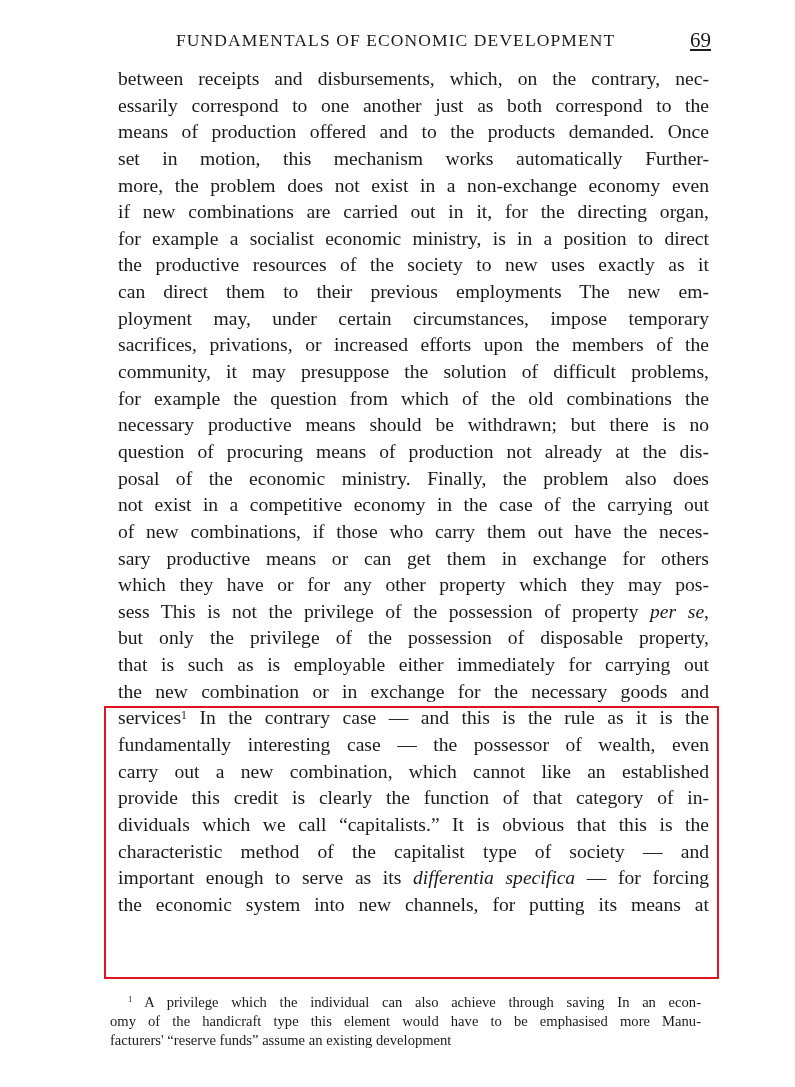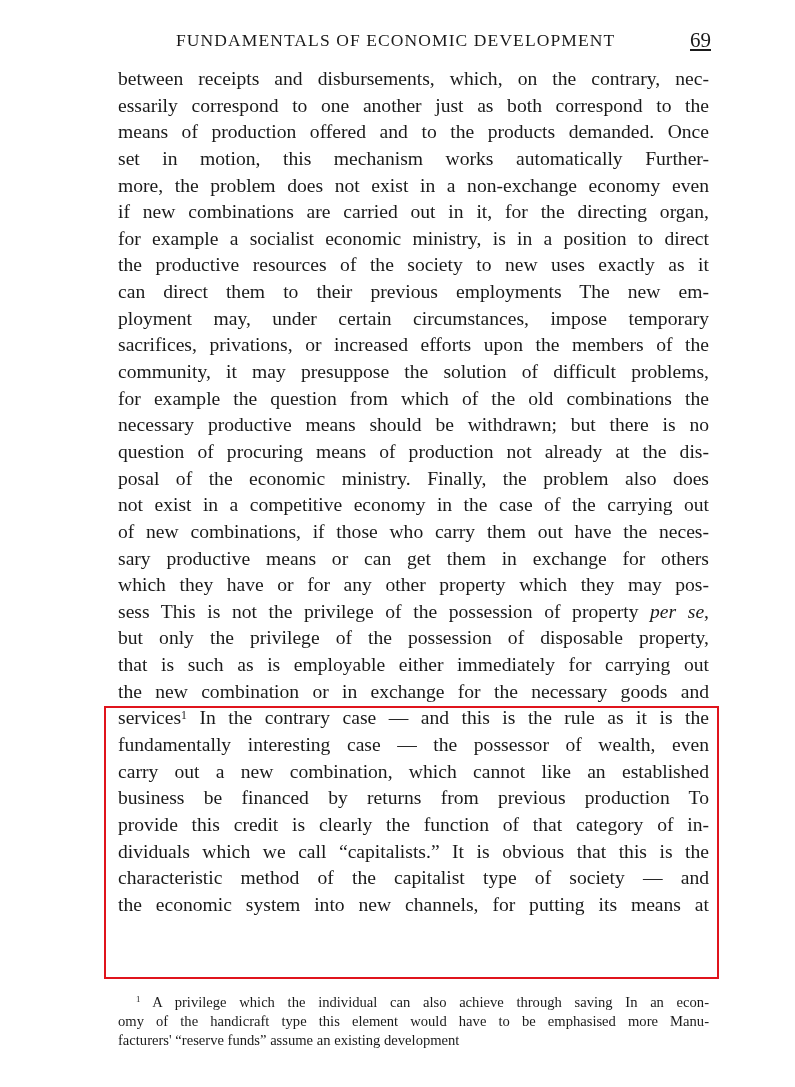--- a/index.html
+++ b/index.html
@@ -24,21 +24,21 @@
     .line {
       display: block; white-space: nowrap; text-align: justify;
       text-align-last: justify; height: 26.65px;
     }
     .line.last { text-align-last: left; }
     .highlight-box {
       position: absolute; left: 104px; top: 706px; width: 611px; height: 269px;
       border: 2.5px solid #e0141c; box-sizing: content-box; pointer-events: none;
     }
     .footnote {
-      position: absolute; top: 993px; left: 118px; width: 591px;
+      position: absolute; top: 993px; left: 110px; width: 591px;
       font-size: 14.6px; line-height: 19px;
     }
     .footnote .line { height: 19px; }
     .footnote .first { padding-left: 18px; }
     sup { font-size: 60%; vertical-align: 5px; line-height: 0; }
     i { font-style: italic; }
   </style>
 </head>
 <body>
 
@@ -69,24 +69,24 @@
   <span class="line">sary productive means or can get them in exchange for others</span>
   <span class="line">which they have or for any other property which they may pos-</span>
   <span class="line"><span>sess   This is not the privilege of the possession of property </span><i>per se</i><span>,</span></span>
   <span class="line">but only the privilege of the possession of disposable property,</span>
   <span class="line">that is such as is employable either immediately for carrying out</span>
   <span class="line">the new combination or in exchange for the necessary goods and</span>
 
   <span class="line"><span>services</span><sup>1</sup><span>  In the contrary case — and this is the rule as it is the</span></span>
   <span class="line">fundamentally interesting case — the possessor of wealth, even</span>
   <span class="line">carry out a new combination, which cannot like an established</span>
-  <span class="line">business be financed by returns from previous production   To</span>
   <span class="line">provide this credit is clearly the function of that category of in-</span>
   <span class="line">dividuals which we call “capitalists.”  It is obvious that this is the</span>
   <span class="line">characteristic method of the capitalist type of society — and</span>
+  <span class="line"><span>important enough to serve as its </span><i>differentia specifica</i><span> — for forcing</span></span>
   <span class="line">the economic system into new channels, for putting its means at</span>
 </div>
 
 <div class="highlight-box" style="border-color: rgb(224, 20, 28);"></div>
 
 <div class="footnote">
   <span class="line first"><sup>1</sup> <span>A privilege which the individual can also achieve through saving   In an econ-</span></span>
   <span class="line">omy of the handicraft type this element would have to be emphasised more   Manu-</span>
   <span class="line last">facturers' “reserve funds” assume an existing development</span>
 </div>

